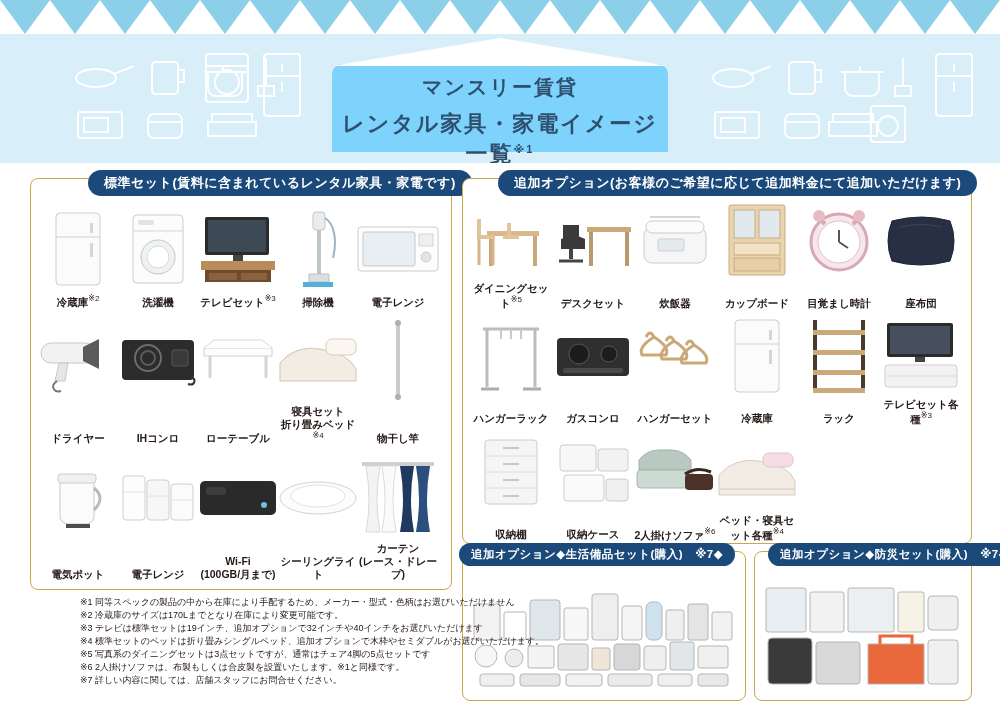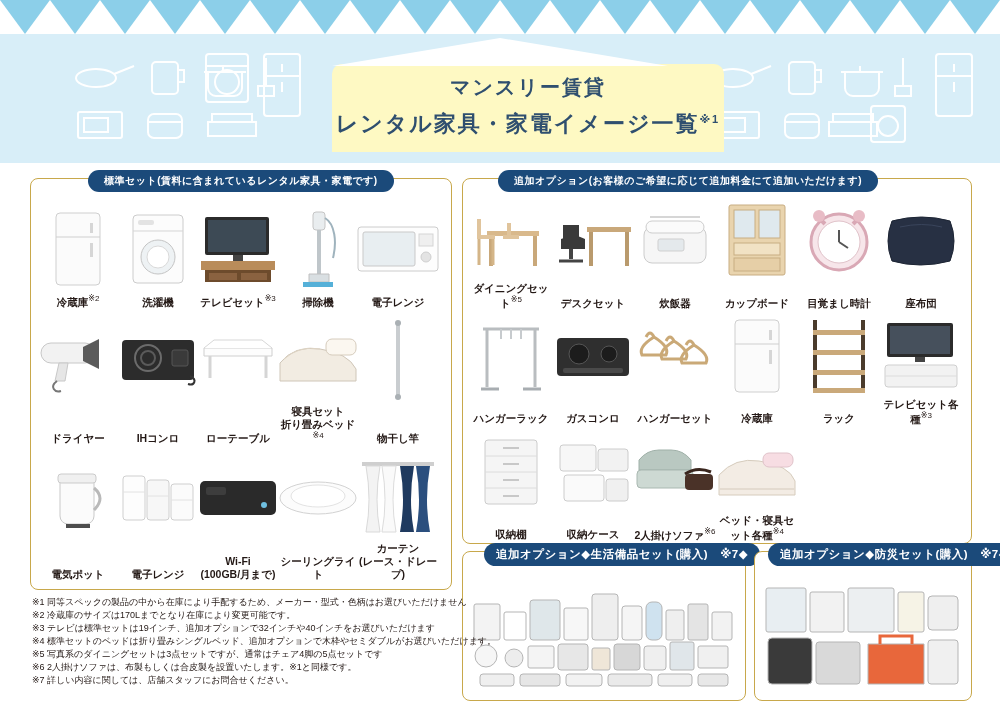--- a/index.html
+++ b/index.html
@@ -25,22 +25,22 @@
     position:absolute;top:0;width:0;height:0;
     border-left:25px solid transparent;
     border-right:25px solid transparent;
     border-top:34px solid #8ccfe9;
   }
   .hdr-icons{position:absolute;top:44px;height:100px;}
   .hdr-icons.left{left:68px;}
   .hdr-icons.right{left:705px;}
   .hdr-icons svg{display:block;}
   .title-badge{
-    position:absolute;left:332px;top:64px;width:392px;height:88px;
-    background:#fef9c3;
+    position:absolute;left:332px;top:64px;width:336px;height:88px;
+    background:#7dd3fc;
     border-radius:10px 10px 0 0;
     box-shadow:0 0 0 0 rgba(0,0,0,0);
   }
   .title-badge:before{
     content:"";position:absolute;left:0;top:-26px;
     width:0;height:0;
     border-left:168px solid transparent;
     border-right:168px solid transparent;
     border-bottom:28px solid #ffffff;
   }
@@ -55,21 +55,21 @@
   .panel{
     position:absolute;
     border:1.5px solid #c8a84b;
     border-radius:8px;
     background:#ffffff;
   }
   .panel-title{
     position:absolute;
     background:#1b4a7a;
     color:#ffffff;
-    font-size:10px;
+    font-size:13px;
     font-weight:bold;
     border-radius:13px;
     padding:4px 16px;
     white-space:nowrap;
     letter-spacing:.5px;
   }
   .panel-title.small{font-size:11.5px;padding:4px 12px;}
 
   #panel-standard{left:30px;top:178px;width:420px;height:410px;}
   #panel-optional{left:462px;top:178px;width:508px;height:364px;}
@@ -103,21 +103,21 @@
   #grid-opt .pic{height:80px;}
 
   
   .photostrip{position:absolute;display:flex;align-items:flex-end;justify-content:center;}
 
   
   .notes{
     position:absolute;left:32px;top:596px;width:418px;
     font-size:9px;line-height:1.45;color:#231815;
   }
-  .notes div{white-space:nowrap;}
+  .notes div{white-space:nowrap;margin-left:48px;}
 
   
   svg{overflow:visible;}
 </style>
 </head>
 <body>
 
 <div class="header">
   <div class="scallop" id="scallop">
       <div class="tooth" style="left: 0px;"></div>
@@ -608,21 +608,21 @@
           <path d="M4 34 q16 -18 40 -14 q30 4 36 20 v14 h-76 z" fill="#f3ece4" stroke="#d6ccbd"></path>
           <rect x="48" y="12" width="30" height="14" rx="6" fill="#f7dde3" stroke="#e0c3ca"></rect>
           <path d="M4 48 h76" stroke="#e4dbd0" stroke-width="2"></path>
         </svg>
       </div>
       <div class="cap">ベッド・寝具セット各種<span class="sup">※4</span></div>
     </div>
   </div>
 
 <div class="panel" id="panel-living"></div>
-<div class="panel-title small" style="left:484px;top:543px;text-align:center;">追加オプション◆生活備品セット(購入)　※7◆</div>
+<div class="panel-title small" style="left:459px;top:543px;text-align:center;">追加オプション◆生活備品セット(購入)　※7◆</div>
 <div class="photostrip" style="left:470px;top:582px;width:266px;height:110px;">
   <svg width="266" height="110" viewBox="0 0 266 110">
     <g fill="#e9e9e9" stroke="#b5b5b5" stroke-width="1">
       <rect x="4" y="22" width="26" height="36" rx="2" fill="#f3f3f3"></rect>
       <rect x="34" y="30" width="22" height="28" rx="2" fill="#ffffff"></rect>
       <rect x="60" y="18" width="30" height="40" rx="3" fill="#dfe7ea"></rect>
       <rect x="94" y="26" width="24" height="32" rx="2" fill="#f7f7f7"></rect>
       <rect x="122" y="12" width="26" height="46" rx="3" fill="#eeeeee"></rect>
       <rect x="152" y="24" width="20" height="34" rx="3" fill="#f5f5f5"></rect>
       <rect x="176" y="20" width="16" height="38" rx="6" fill="#cfe2ef"></rect>

